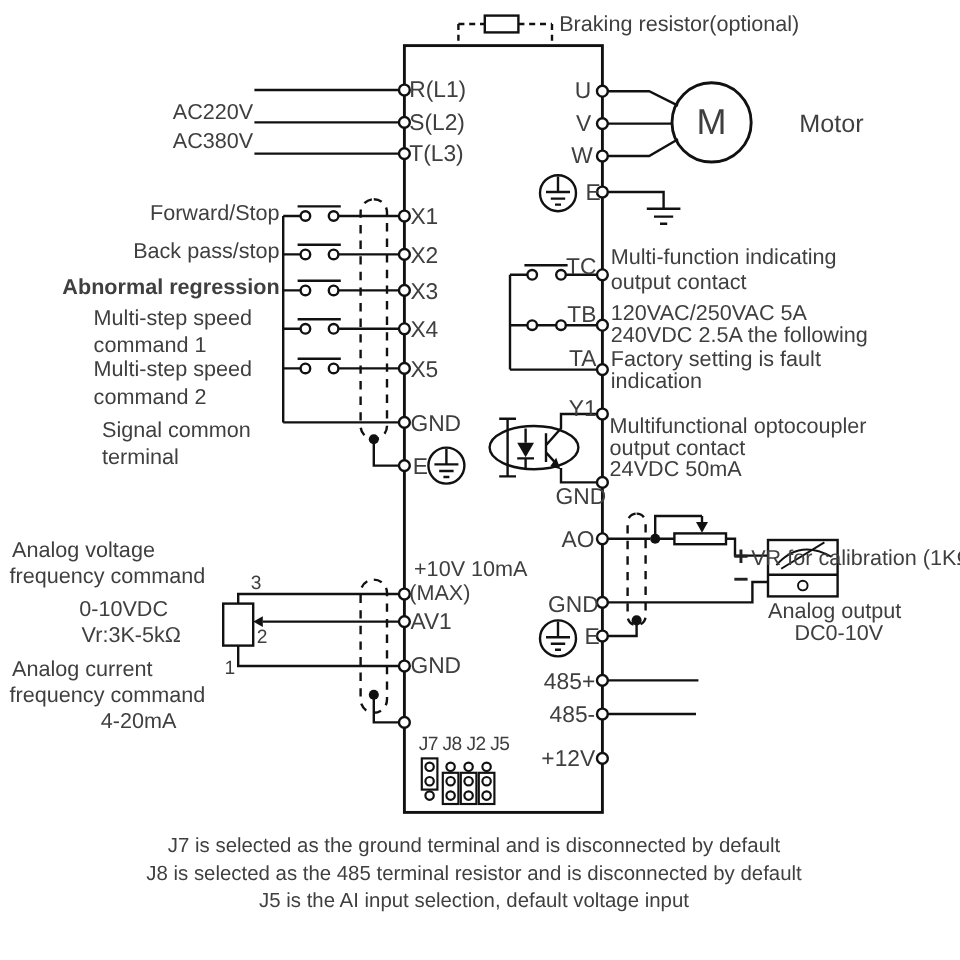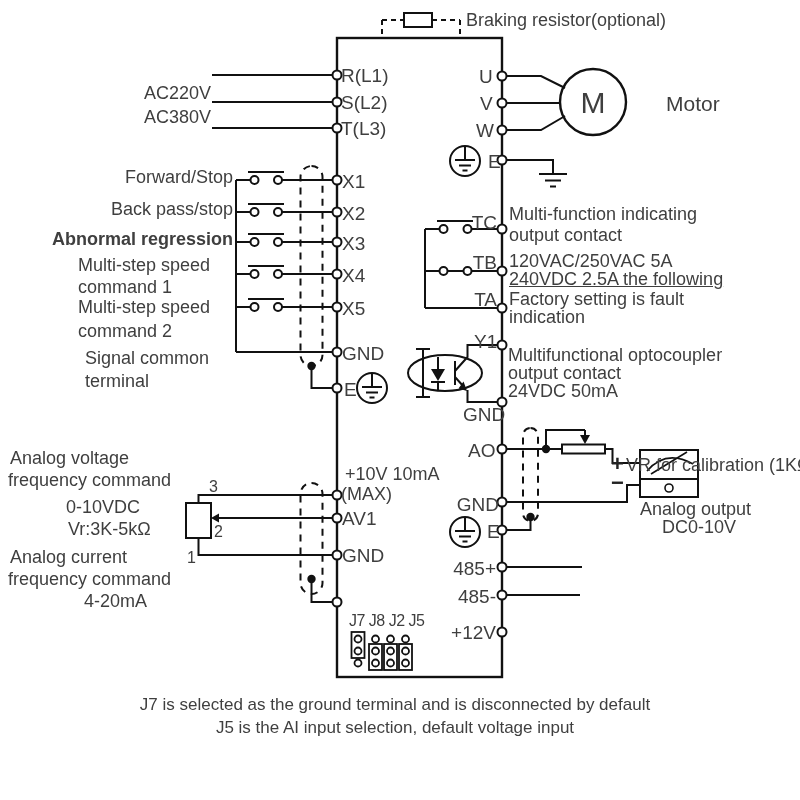--- a/index.html
+++ b/index.html
@@ -239,21 +239,21 @@
 <div class="lbl term" style="left:342px;top:298px;">X5</div>
 <div class="lbl term" style="left:342px;top:343px;">GND</div>
 <div class="lbl term" style="left:344px;top:379px;">E</div>
 
 <div class="lbl rt term" style="left:470px;top:212px;width:27px;">TC</div>
 <div class="lbl rt term" style="left:470px;top:252px;width:27px;text-align:right;">TB</div>
 <div class="lbl rt term" style="left:470px;top:289px;width:27px;">TA</div>
 <div class="lbl" style="left:509px;top:204px;">Multi-function indicating</div>
 <div class="lbl" style="left:509px;top:225px;">output contact</div>
 <div class="lbl" style="left:509px;top:251px;">120VAC/250VAC 5A</div>
-<div class="lbl" style="left:509px;top:269px;text-decoration:underline;">240VDC 2.5A the following</div>
+<div class="lbl" style="left:509px;top:269px;">240VDC 2.5A the following</div>
 <div class="lbl" style="left:509px;top:289px;">Factory setting is fault</div>
 <div class="lbl" style="left:509px;top:307px;">indication</div>
 
 <div class="lbl term" style="left:474px;top:331px;">Y1</div>
 <div class="lbl" style="left:508px;top:345px;">Multifunctional optocoupler</div>
 <div class="lbl" style="left:508px;top:363px;">output contact</div>
 <div class="lbl" style="left:508px;top:381px;">24VDC 50mA</div>
 <div class="lbl term" style="left:463px;top:404px;">GND</div>
 
 <div class="lbl term rt" style="left:468px;top:440px;width:26px;">AO</div>
@@ -281,16 +281,17 @@
 <div class="lbl small" style="left:187px;top:549px;">1</div>
 
 <div class="lbl term rt" style="left:450px;top:558px;width:46px;">485+</div>
 <div class="lbl term rt" style="left:450px;top:586px;width:46px;">485-</div>
 <div class="lbl term rt" style="left:450px;top:622px;width:46px;">+12V</div>
 
 <div class="lbl small" style="left:349px;top:612px;letter-spacing:-0.5px;">J7 J8 J2 J5</div>
 
 <div class="notes">
   <div class="note">J7 is selected as the ground terminal and is disconnected by default</div>
+  <div class="note">J8 is selected as the 485 terminal resistor and is disconnected by default</div>
   <div class="note">J5 is the AI input selection, default voltage input</div>
 </div>
 
 </div>
 
 </body></html>

